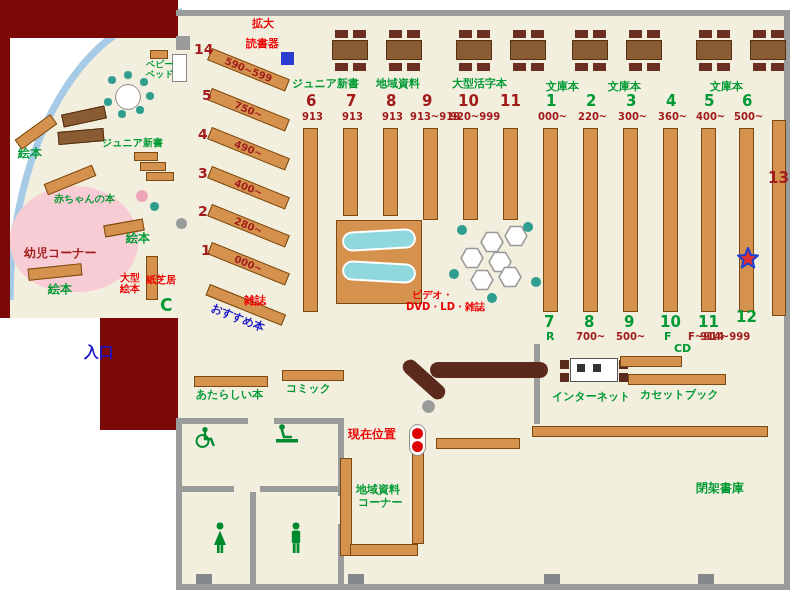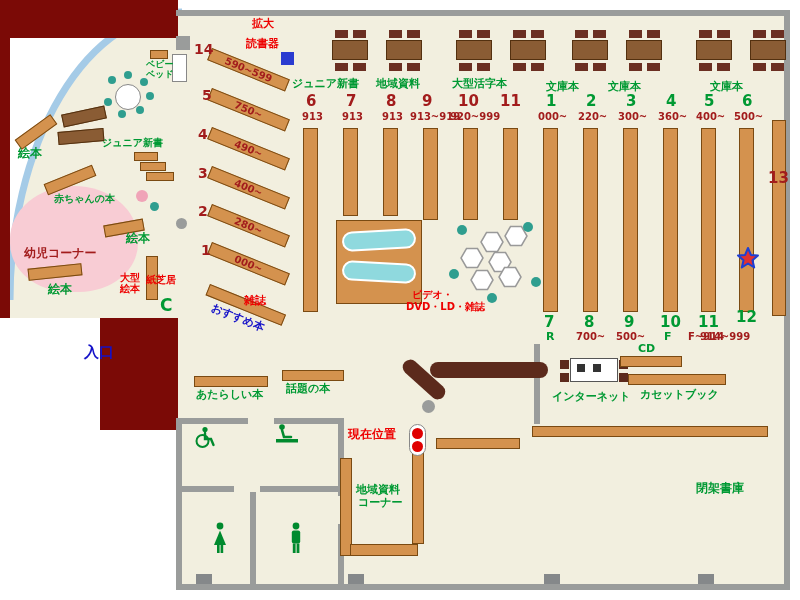--- a/index.html
+++ b/index.html
@@ -321,23 +321,23 @@
   <div class="lbl r f10" style="left:120px;top:272px">大型</div>
   <div class="lbl r f10" style="left:120px;top:283px">絵本</div>
   <div class="lbl r f10" style="left:146px;top:274px">紙芝居</div>
   <div class="lbl g f17" style="left:160px;top:296px">C</div>
 
   <div class="lbl r f11" style="left:244px;top:295px">雑誌</div>
   <div class="lbl r f10" style="left:412px;top:289px">ビデオ・</div>
   <div class="lbl r f10" style="left:406px;top:301px">DVD・LD・雑誌</div>
   <div class="lbl b f15" style="left:84px;top:344px">入口</div>
   <div class="lbl g f11" style="left:196px;top:389px">あたらしい本</div>
-  <div class="lbl g f11" style="left:286px;top:383px">話題の本</div>
+  <div class="lbl g f11" style="left:286px;top:383px">コミック</div>
   <div class="lbl r f12" style="left:348px;top:428px">現在位置</div>
 
-  <div class="lbl g f11" style="left:638px;top:343px">CD</div>
+  <div class="lbl g f11" style="left:674px;top:343px">CD</div>
   <div class="lbl g f11" style="left:552px;top:391px">インターネット</div>
   <div class="lbl g f11" style="left:640px;top:389px">カセットブック</div>
   <div class="lbl g f11" style="left:356px;top:484px">地域資料</div>
   <div class="lbl g f11" style="left:358px;top:497px">コーナー</div>
   <div class="lbl g f12" style="left:696px;top:482px">閉架書庫</div>
 
 </div>
 
 </body></html>

